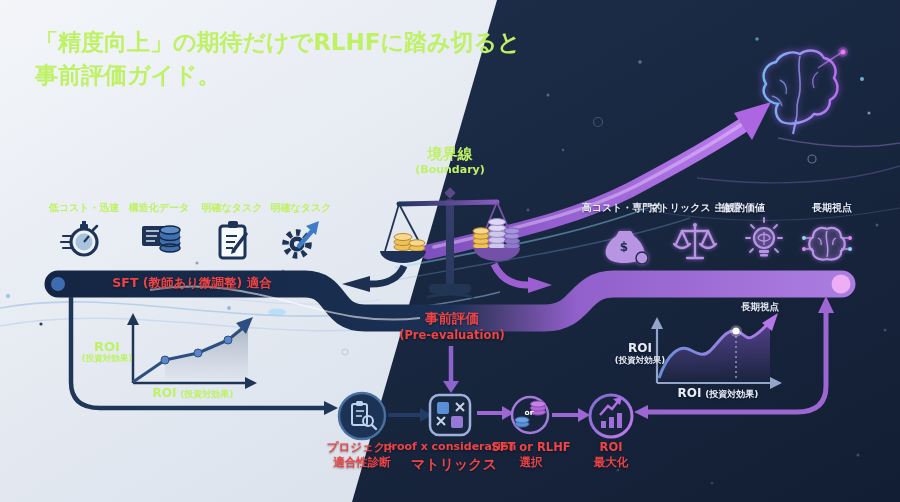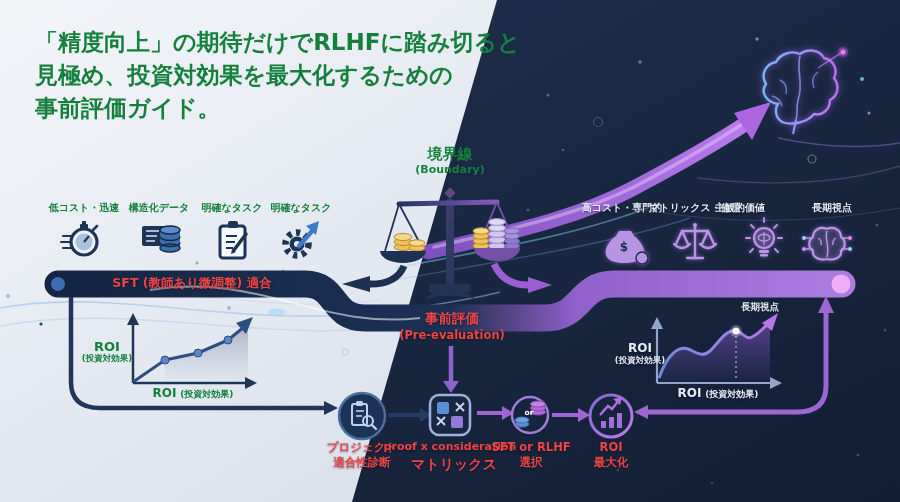--- a/index.html
+++ b/index.html
@@ -1,21 +1,21 @@
 <!DOCTYPE html>
 <html><head>
 <meta charset="utf-8">
 <style>
   html,body{margin:0;padding:0;background:#0d1626;}
   .stage{position:relative;width:900px;height:502px;overflow:hidden;
          font-family:"DejaVu Sans","Liberation Sans",sans-serif;}
   .stage svg{position:absolute;left:0;top:0;}
   .t{position:absolute;white-space:nowrap;line-height:1.15;}
   .c{transform:translateX(-50%);text-align:center;}
-  .navy{color:#15803d;}
+  .navy{color:#bef264;}
   .white{color:#ef4444;text-shadow:0 1px 2px rgba(5,10,25,.5);}
   .lightlab{color:#e6ebf6;text-shadow:0 1px 2px rgba(5,10,25,.55);}
   .headline div{font-size:23px;font-weight:bold;line-height:33px;letter-spacing:0;}
   .crit{font-size:10px;font-weight:bold;}
   .bandlab{font-size:12.5px;font-weight:bold;}
   .sub{font-weight:bold;}
 </style>
 </head>
 <body>
 
@@ -351,21 +351,20 @@
   </g>
   <circle cx="804" cy="238" r="2" fill="#8fd8f2"></circle>
   <circle cx="804" cy="249" r="2" fill="#e08af0"></circle>
   <circle cx="850" cy="238" r="2" fill="#e08af0"></circle>
   <circle cx="850" cy="249" r="2" fill="#8fd8f2"></circle>
 </g>
 </svg>
 
 <div class="t headline navy" style="left:35px;top:26px;">
   <div>「精度向上」の期待だけでRLHFに踏み切ると</div>
-  <div>見極め、投資対効果を最大化するための</div>
   <div>事前評価ガイド。</div>
 </div>
 
 <div class="t c navy sub" style="left:450px;top:146px;font-size:15px;">境界線</div>
 <div class="t c navy sub" style="left:450px;top:164px;font-size:11px;">(Boundary)</div>
 
 <div class="t c crit navy" style="left:84px;top:202px;">低コスト・迅速</div>
 <div class="t c crit navy" style="left:159px;top:202px;">構造化データ</div>
 <div class="t c crit navy" style="left:232px;top:202px;">明確なタスク</div>
 <div class="t c crit navy" style="left:301px;top:202px;">明確なタスク</div>

